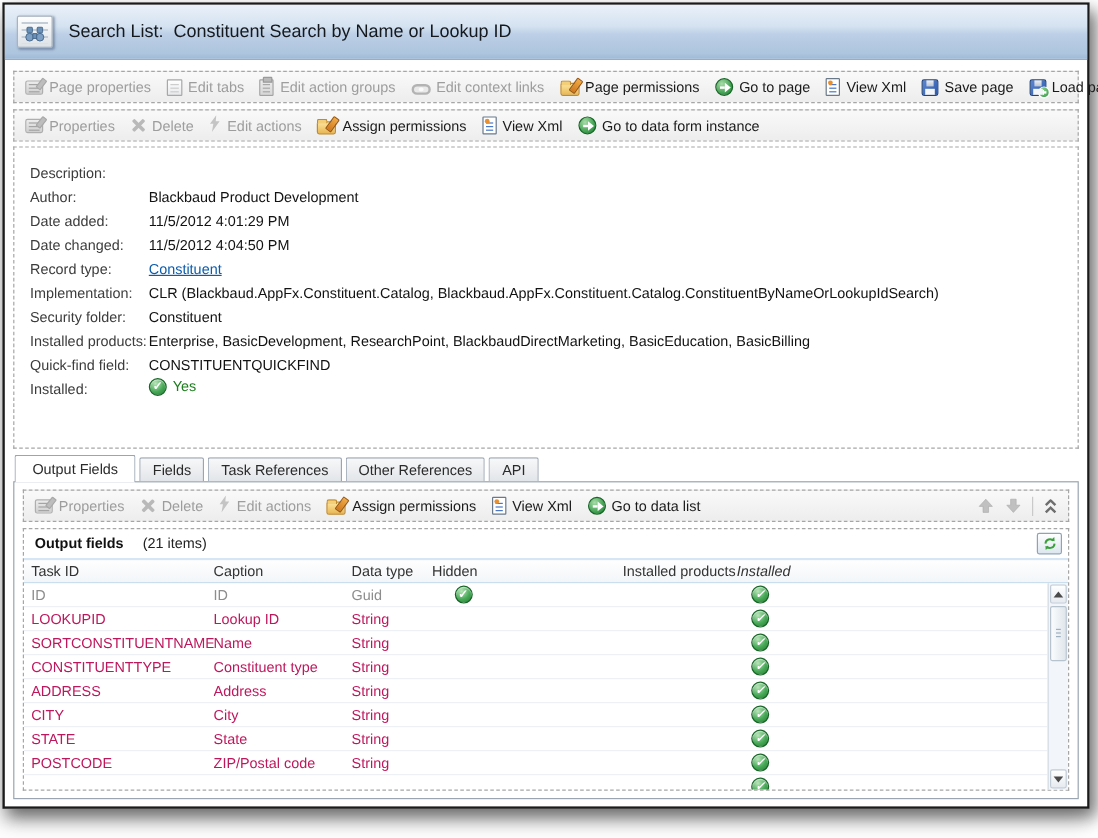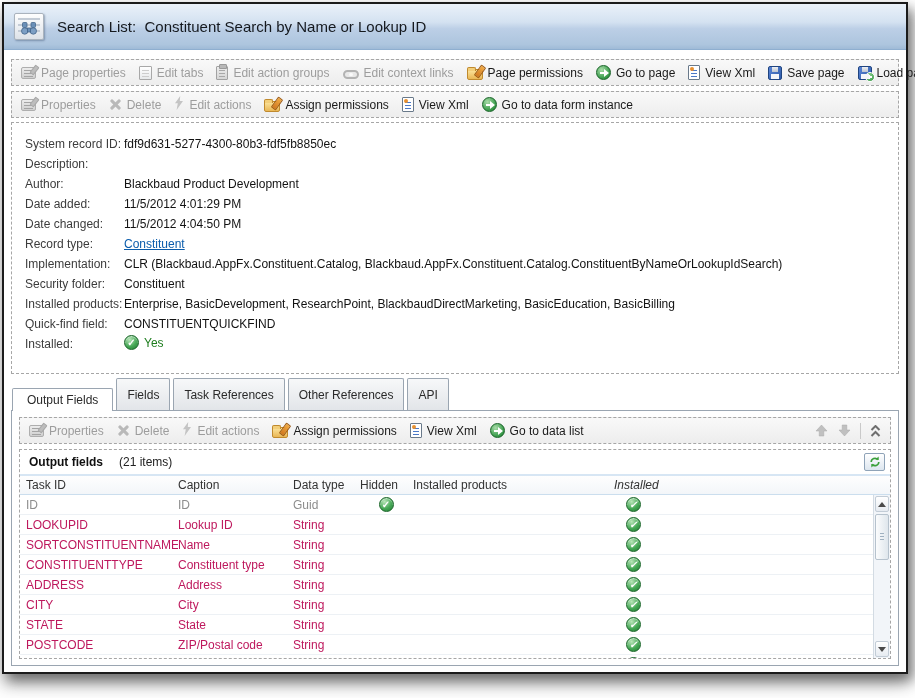--- a/index.html
+++ b/index.html
@@ -96,35 +96,35 @@
   .ic-x::before, .ic-x::after { content:""; position:absolute; left:0; top:5px; width:13px; height:3px; background:#b9b9b9; border-radius:1px; }
   .ic-x::before { transform: rotate(45deg); }
   .ic-x::after { transform: rotate(-45deg); }
 
   
   .fields-panel { flex: 0 0 252px; margin-top: 4px; border: 1px dashed #a6a6a6; background: #fff; padding: 14px 0 0 13px; overflow: hidden; }
   .frow { display: flex; height: 20px; align-items: flex-start; font-size: 12px; white-space: nowrap; }
   .flabel { flex: 0 0 99px; color: #3c3c3c; }
   .fvalue { color: #121212; }
   .fvalue.link { color: #0b5cab; text-decoration: underline; cursor: pointer; }
-  .fvalue-installed { display: flex; align-items: center; gap: 5px; color: #1e7d1e; margin-top: -2px; }
+  .fvalue-installed { display: flex; align-items: flex-start; gap: 5px; color: #1e7d1e; margin-top: -2px; }
 
   .check {
     width: 15px; height: 15px; border-radius: 50%; flex: 0 0 15px;
     background: radial-gradient(circle at 35% 28%, #b9e6b9, #46a856 55%, #1f7a30);
     border: 1px solid #176426; color: #fff; font-size: 10px; font-weight: bold;
     display: inline-flex; align-items: center; justify-content: center;
     box-shadow: inset 0 1px 1px rgba(255,255,255,.55);
   }
   .check::after { content: "\2713"; margin-top: -1px; }
 
   
   .tabs { flex: 0 0 23px; margin-top: 4px; display: flex; align-items: flex-end; gap: 3px; padding-left: 1px; position: relative; z-index: 2; }
   .tab {
-    height: 32px; padding: 0 10px; display: flex; align-items: center;
+    height: 20px; padding: 0 10px; display: flex; align-items: center;
     font-size: 12px; color: #2a2a2a; cursor: pointer;
     background: linear-gradient(#f7f8f9,#e2e5e9);
     border: 1px solid #9aa5b1; border-bottom: none; border-radius: 2px 2px 0 0;
   }
   .tab.active { height: 23px; background: #fff; margin-bottom: -1px; padding: 0 14px; }
 
   .tab-panel {
     flex: 1; border: 1px solid #9aa5b1; background: #fff;
     display: flex; flex-direction: column; padding: 6px 7px; min-height: 0; position: relative; z-index: 1;
   }
@@ -146,21 +146,21 @@
   }
   .grid-body { flex: 1; display: flex; min-height: 0; }
   .rows { flex: 1; overflow: hidden; }
   .grid-row { height: 20px; display: flex; align-items: center; font-size: 12px; color: #be185d; border-bottom: 1px solid #edf1f5; cursor: default; }
   .grid-row.muted { color: #8d8d8d; }
 
   .c-fid  { flex: 0 0 158px; padding-left: 6px; overflow: hidden; }
   .c-cap  { flex: 0 0 115px; overflow: hidden; }
   .c-typ  { flex: 0 0 66px; }
   .c-hid  { flex: 0 0 54px; display: flex; justify-content: center; }
-  .c-prod { flex: 0 0 200px; overflow: hidden; }
+  .c-prod { flex: 0 0 200px; overflow: hidden; text-align: right; }
   .c-inst { flex: 0 0 90px; display: flex; padding-left: 13px; font-style: italic; }
   .grid-header .c-hid  { justify-content: flex-start; padding-left: 1px; }
   .grid-header .c-inst { padding-left: 1px; }
 
   
   .vscroll { flex: 0 0 17px; background: #f2f5f9; border-left: 1px solid #d3dbe3; display: flex; flex-direction: column; }
   .sb-btn { flex: 0 0 16px; margin: 1px; background: linear-gradient(#ffffff,#e6ebf1); border: 1px solid #c2ccd6; border-radius: 2px;
     display: flex; align-items: center; justify-content: center; cursor: pointer; }
   .tri-up   { width:0; height:0; border-left:4px solid transparent; border-right:4px solid transparent; border-bottom:5px solid #4a4a4a; }
   .tri-down { width:0; height:0; border-left:4px solid transparent; border-right:4px solid transparent; border-top:5px solid #4a4a4a; }
@@ -254,24 +254,20 @@
         <span>View Xml</span>
       </div>
       <div class="tbtn">
         <span class="ic ic-go"></span>
         <span>Go to data form instance</span>
       </div>
     </div>
 
     <div class="fields-panel">
       <div class="frow">
-          <div class="flabel">System record ID:</div>
-          <div class="fvalue">fdf9d631-5277-4300-80b3-fdf5fb8850ec</div>
-        </div>
-      <div class="frow">
           <div class="flabel">Description:</div>
         </div>
       <div class="frow">
           <div class="flabel">Author:</div>
           <div class="fvalue">Blackbaud Product Development</div>
         </div>
       <div class="frow">
           <div class="flabel">Date added:</div>
           <div class="fvalue">11/5/2012 4:01:29 PM</div>
         </div>

